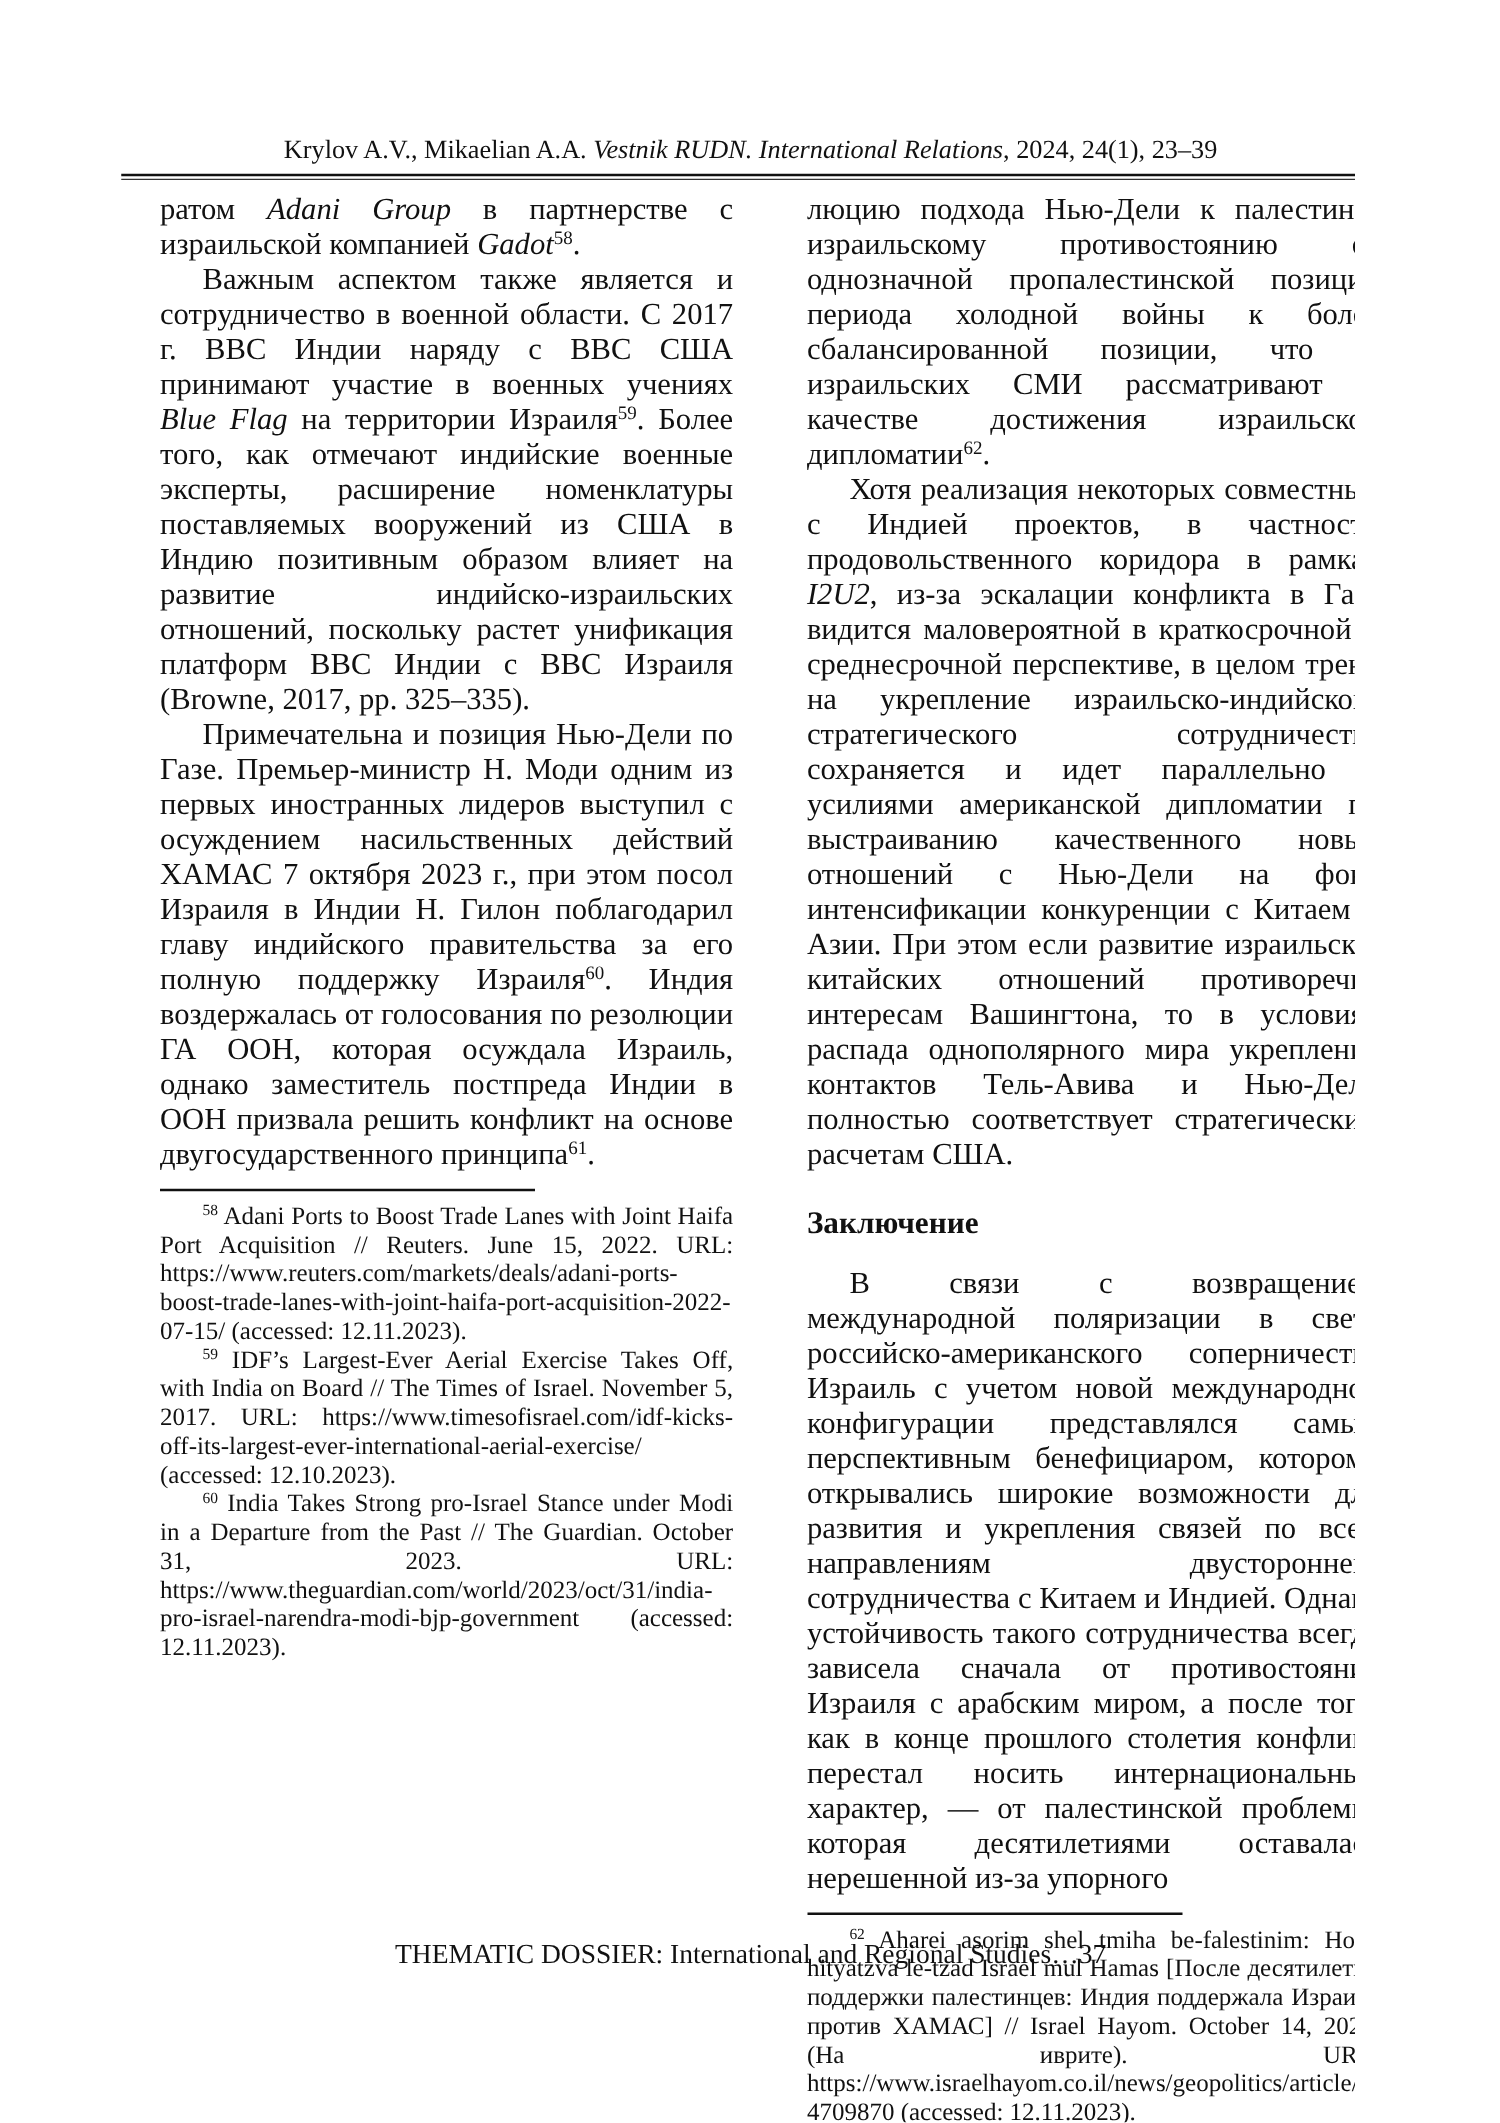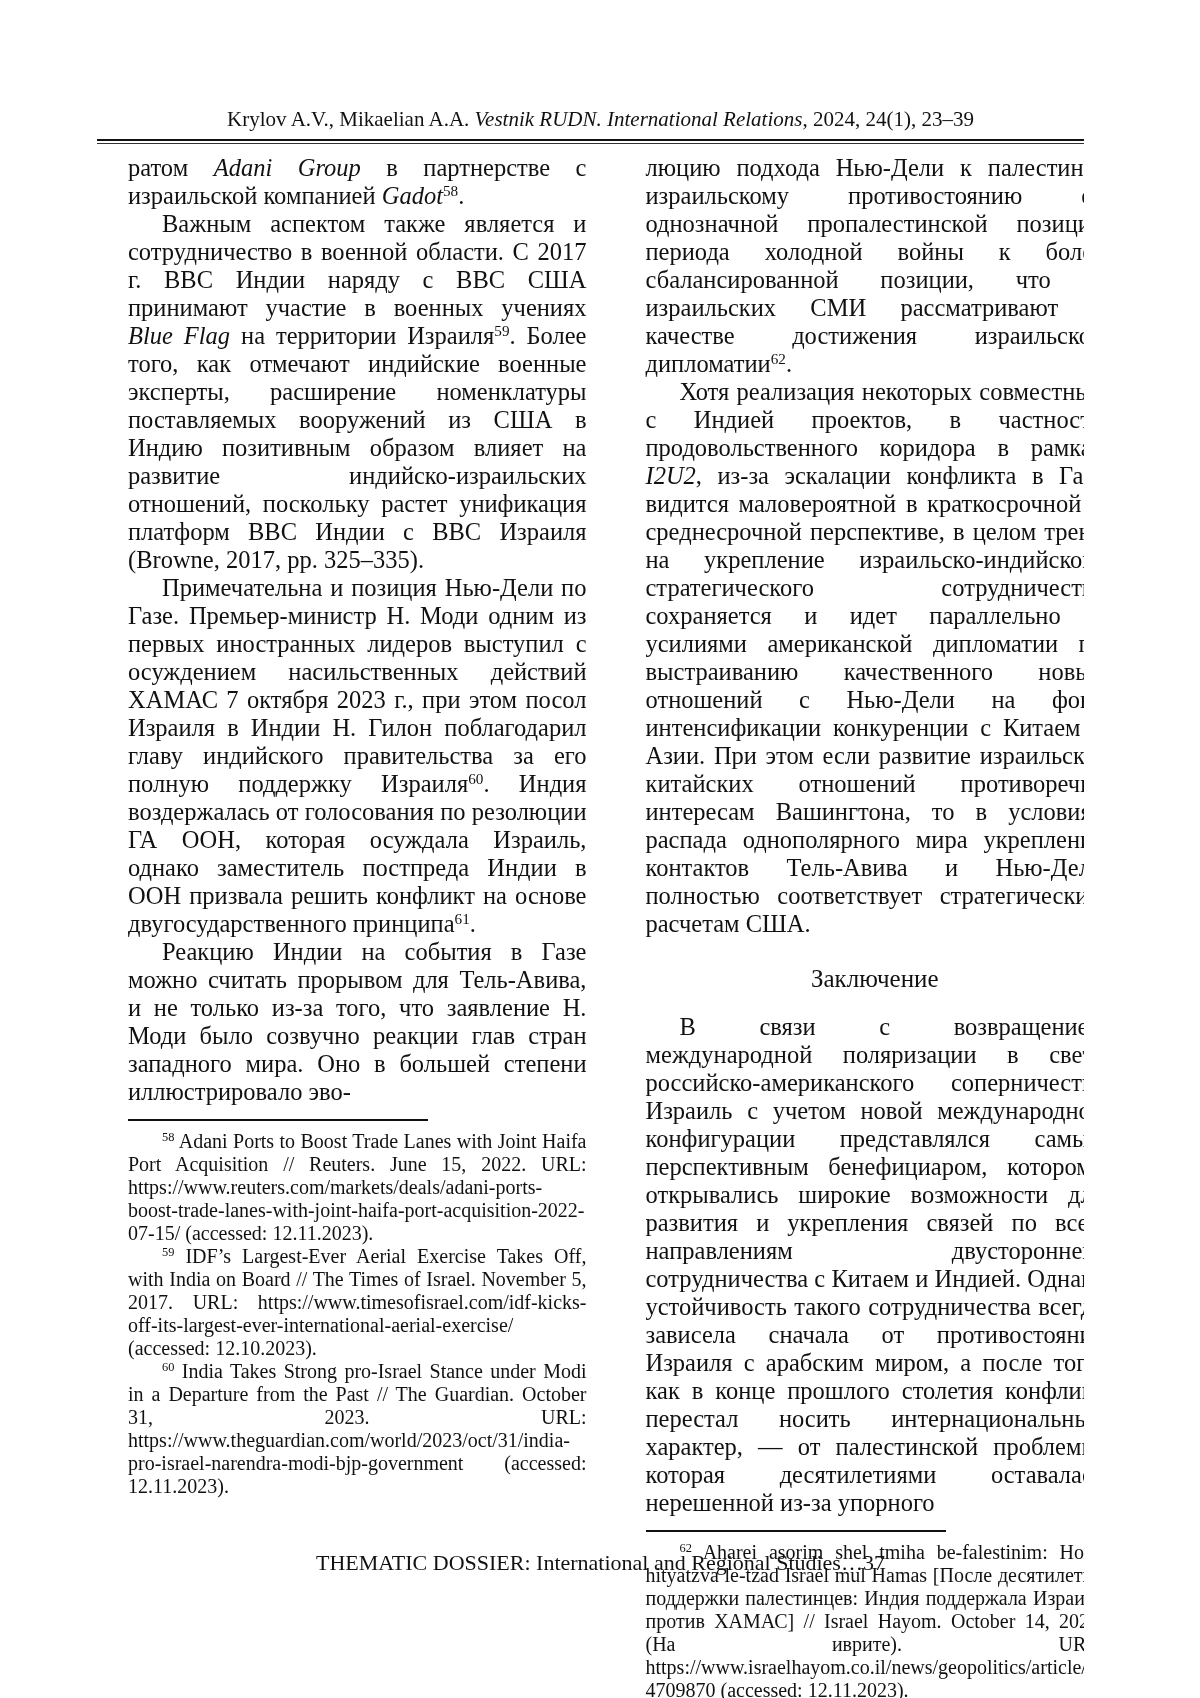--- a/index.html
+++ b/index.html
@@ -67,22 +67,22 @@
     margin: 0;
     font-size: 20px;
     line-height: 23px;
     text-align: justify;
     text-indent: 34px;
     overflow-wrap: break-word;
     word-break: break-word;
   }
   .section-heading {
     font-size: 25px;
-    font-weight: normal;
-    text-align: center;
+    font-weight: bold;
+    text-align: left;
     margin: 27px 0 20px 0;
   }
   .footer {
     position: absolute;
     left: 97px;
     top: 1550px;
     width: 1007px;
     display: flex;
     justify-content: center;
     align-items: baseline;
@@ -100,21 +100,20 @@
 
     <div class="head-rule"></div>
 
     <div class="columns">
 
       <div class="col">
         <div>
             <p class="para"><span>ратом </span><span class="i">Adani Group</span><span> в партнерстве с израильской компанией </span><span class="i">Gadot</span><span class="sup">58</span><span>.</span></p>
             <p class="para indent"><span>Важным аспектом также является и сотрудничество в военной области. С 2017 г. ВВС Индии наряду с ВВС США принимают участие в военных учениях </span><span class="i">Blue Flag</span><span> на территории Израиля</span><span class="sup">59</span><span>. Более того, как отмечают индийские военные эксперты, расширение номенклатуры поставляемых вооружений из США в Индию позитивным образом влияет на развитие индийско-израильских отношений, поскольку растет унификация платформ ВВС Индии с ВВС Израиля (Browne, 2017, pp. 325–335).</span></p>
             <p class="para indent"><span>Примечательна и позиция Нью-Дели по Газе. Премьер-министр Н. Моди одним из первых иностранных лидеров выступил с осуждением насильственных действий ХАМАС 7 октября 2023 г., при этом посол Израиля в Индии Н. Гилон поблагодарил главу индийского правительства за его полную поддержку Израиля</span><span class="sup">60</span><span>. Индия воздержалась от голосования по резолюции ГА ООН, которая осуждала Израиль, однако заместитель постпреда Индии в ООН призвала решить конфликт на основе двугосударственного принципа</span><span class="sup">61</span><span>.</span></p>
-            <p class="para indent"><span>Реакцию Индии на события в Газе можно считать прорывом для Тель-Авива, и не только из-за того, что заявление Н. Моди было созвучно реакции глав стран западного мира. Оно в большей степени иллюстрировало эво-</span></p>
           </div>
         <div class="fn-rule"></div>
         <div>
             <p class="fn"><span class="sup">58</span><span> Adani Ports to Boost Trade Lanes with Joint Haifa Port Acquisition // Reuters. June 15, 2022. URL: https://www.reuters.com/markets/deals/adani-ports-boost-trade-lanes-with-joint-haifa-port-acquisition-2022-07-15/ (accessed: 12.11.2023).</span></p>
             <p class="fn"><span class="sup">59</span><span> IDF’s Largest-Ever Aerial Exercise Takes Off, with India on Board // The Times of Israel. November 5, 2017. URL: https://www.timesofisrael.com/idf-kicks-off-its-largest-ever-international-aerial-exercise/ (accessed: 12.10.2023).</span></p>
             <p class="fn"><span class="sup">60</span><span> India Takes Strong pro-Israel Stance under Modi in a Departure from the Past // The Guardian. October 31, 2023. URL: https://www.theguardian.com/world/2023/oct/31/india-pro-israel-narendra-modi-bjp-government (accessed: 12.11.2023).</span></p>
           </div>
       </div>
 
       <div class="col">

